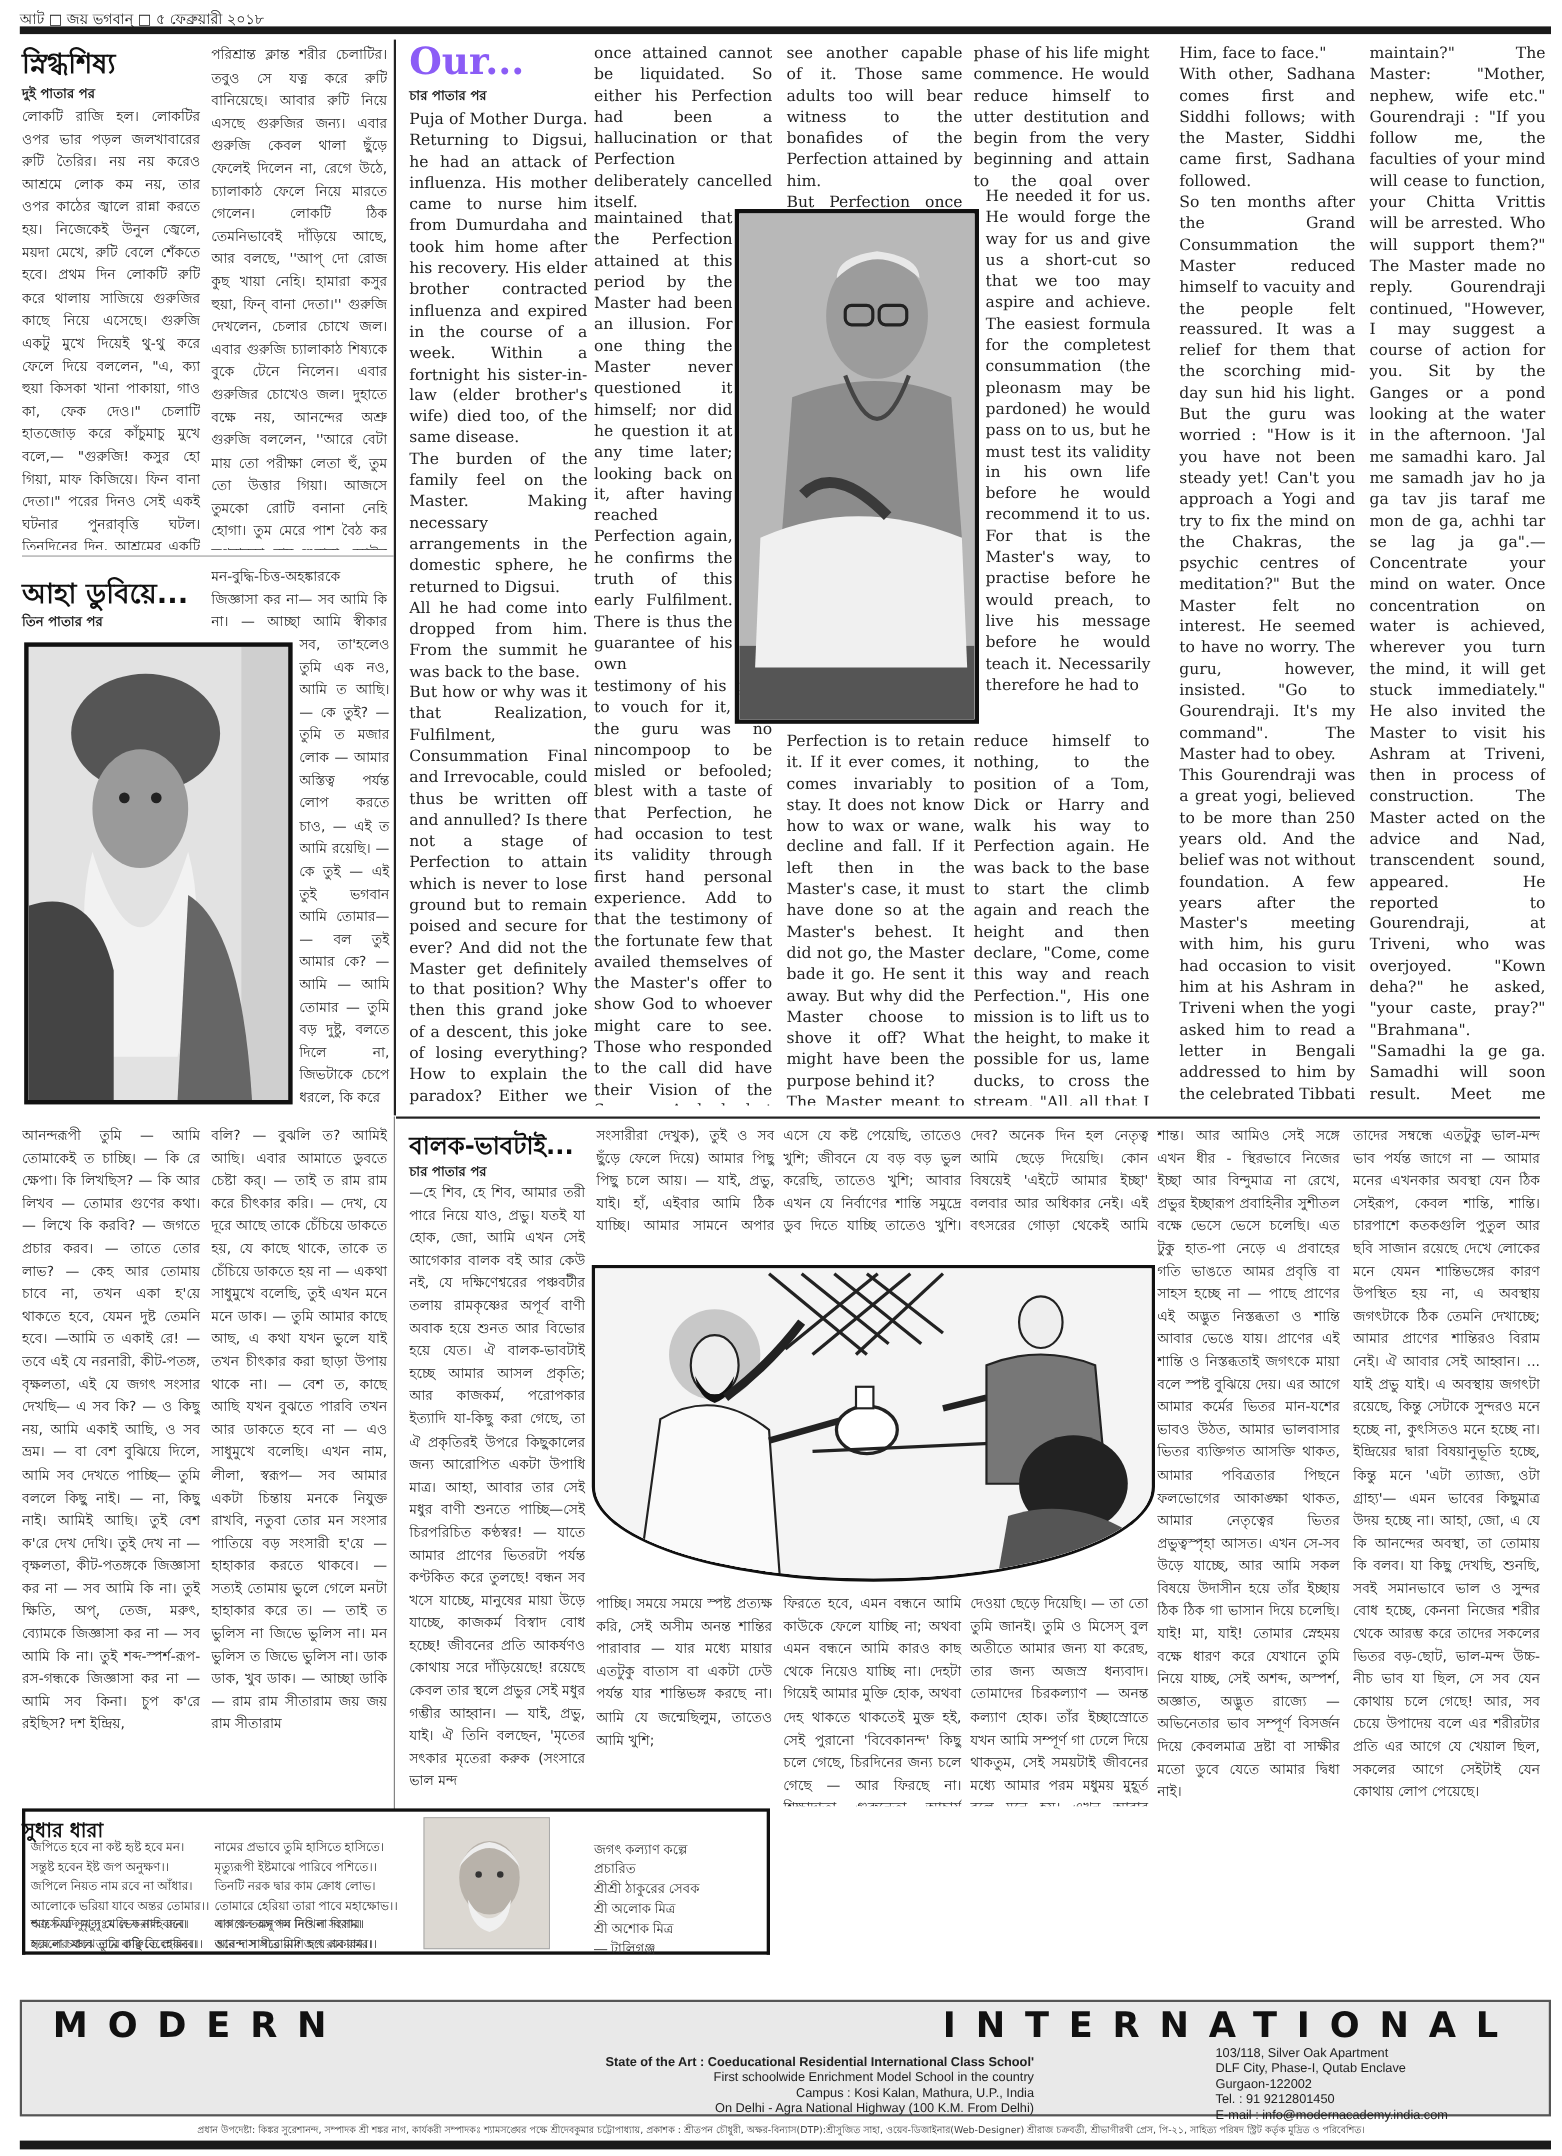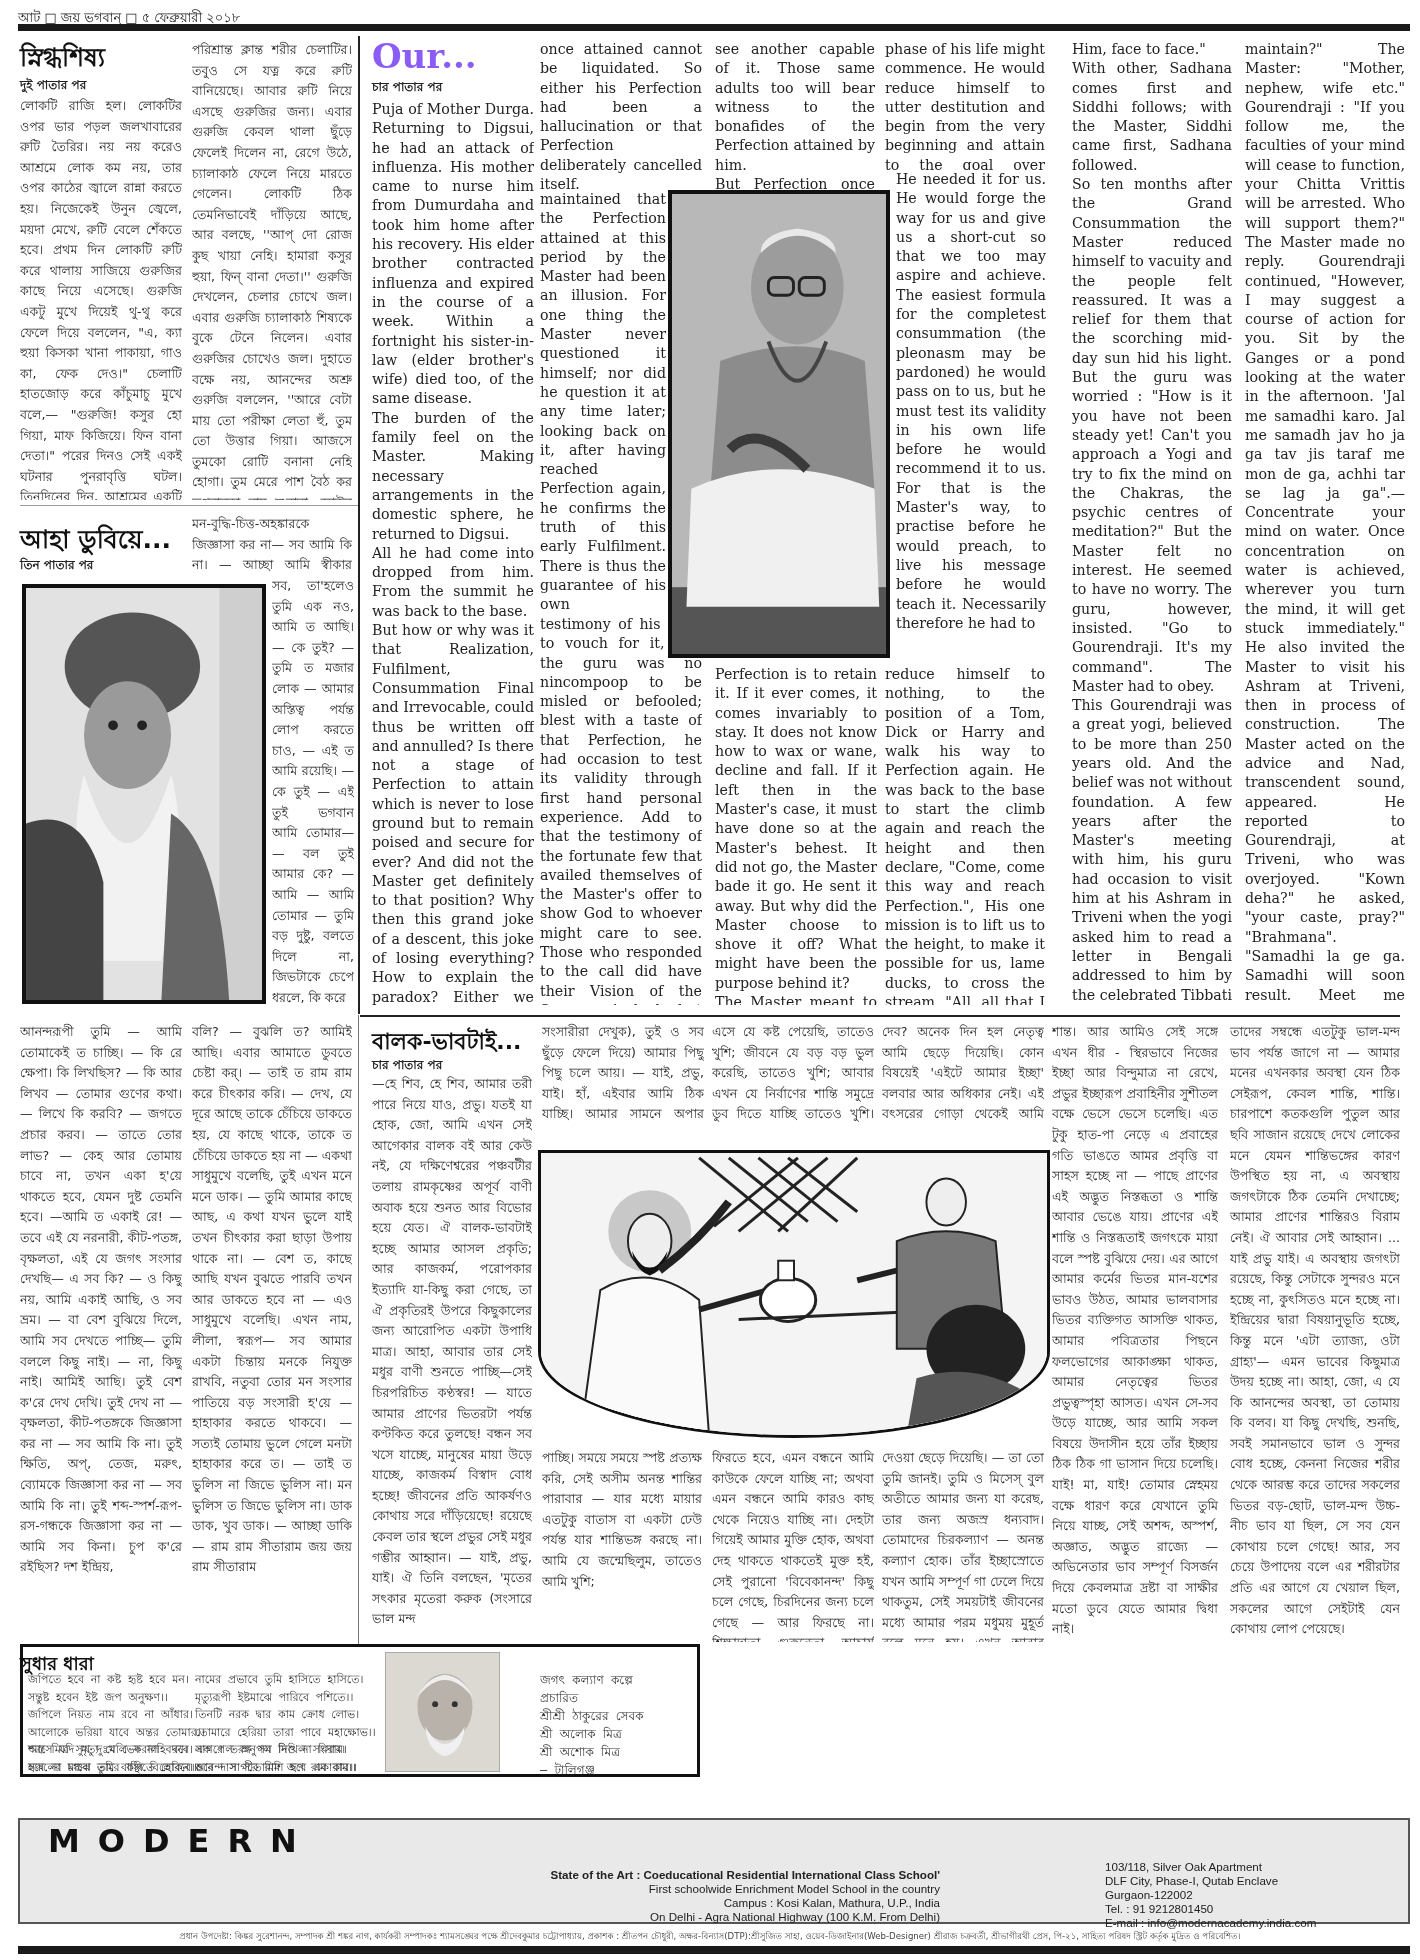--- a/index.html
+++ b/index.html
@@ -12,21 +12,21 @@
   .hrule{background:#222;height:2px}
   .col{font-size:14.2px;line-height:19.3px;text-align:justify;color:#222;overflow:hidden}
   .bn{font-family:"DejaVu Sans",sans-serif;font-size:12.6px;line-height:20.6px;text-align:justify;color:#2a2a2a;overflow:hidden}
   .headline-bn{font-family:"DejaVu Sans",sans-serif;font-weight:bold;font-size:25px;color:#111}
   .headline-en{font-family:"DejaVu Serif",serif;font-weight:bold;font-size:34px;color:#8b5cf6}
   .kicker{font-family:"DejaVu Sans",sans-serif;font-size:12px;color:#222;font-weight:bold}
   .photo{border:4px solid #111;overflow:hidden}
   .photo svg{width:100%;height:100%;display:block}
   .poembox{left:20px;top:1645px;width:680px;height:132px;border:3px solid #111;border-top:none}
   .poem-title{font-family:"DejaVu Sans",sans-serif;font-size:18px;font-weight:bold;text-align:left;width:280px;left:20px;top:1645px;color:#111}
-  .poem{font-family:Liberation Mono, monospace;font-size:11px;line-height:17.5px;color:#333}
+  .poem{font-family:Liberation Sans, sans-serif;font-size:11px;line-height:17.5px;color:#333}
   .ad{left:18px;top:1818px;width:1392px;height:106px;background:#e9e9e9;border:2px solid #555}
   .ad-title{left:0;top:0;width:1388px;font-family:"DejaVu Sans",sans-serif;font-weight:900;font-size:32px;letter-spacing:18px;color:#111;display:flex;justify-content:space-between;padding:0 28px}
   .ad-title span{display:block}
   .ad-txt{font-family:"Liberation Sans",sans-serif;font-size:11.6px;line-height:14px;color:#222}
   .credits{left:0;top:1930px;width:1420px;text-align:center;font-family:"DejaVu Sans",sans-serif;font-size:8.6px;color:#444}
   .bottombar{left:18px;top:1946px;width:1392px;height:8px;background:#1a1a1a}
 </style>
 </head>
 <body>
 
@@ -182,20 +182,21 @@
 <div class="abs" style="left:28px;top:1742px;width:360px">
     <div class="abs poem" style="left: 0px; width: 180px; top: 0px;">আসে যদি মৃত্যু মেলি করাল বদন।</div>
     <div class="abs poem" style="left: 167px; width: 180px; top: 0px;">এক পল অনুপল দিও না বিরাম।</div>
     <div class="abs poem" style="left: 0px; width: 180px; top: 17.5px;">হবে না চঞ্চল তারে করি বিলোকন।।</div>
     <div class="abs poem" style="left: 167px; width: 180px; top: 17.5px;">ওরে দাস সীতারাম জপ রাম রাম।।</div>
   </div>
 
 <div class="abs ad">
   <div class="abs ad-title" style="top:2px">
     <span>MODERN</span>
+    <span>INTERNATIONAL</span>
   </div>
   <div class="abs ad-txt" style="left:360px;top:48px;width:560px;text-align:right">
     <div style="font-weight:bold">State of the Art : Coeducational Residential International Class School'</div>
     <div>First schoolwide Enrichment Model School in the country</div>
     <div>Campus : Kosi Kalan, Mathura, U.P., India</div>
     <div>On Delhi - Agra National Highway (100 K.M. From Delhi)</div>
   </div>
   <div class="abs ad-txt" style="left:1085px;top:40px;width:300px">
     <div>103/118, Silver Oak Apartment</div>
     <div>DLF City, Phase-I, Qutab Enclave</div>

